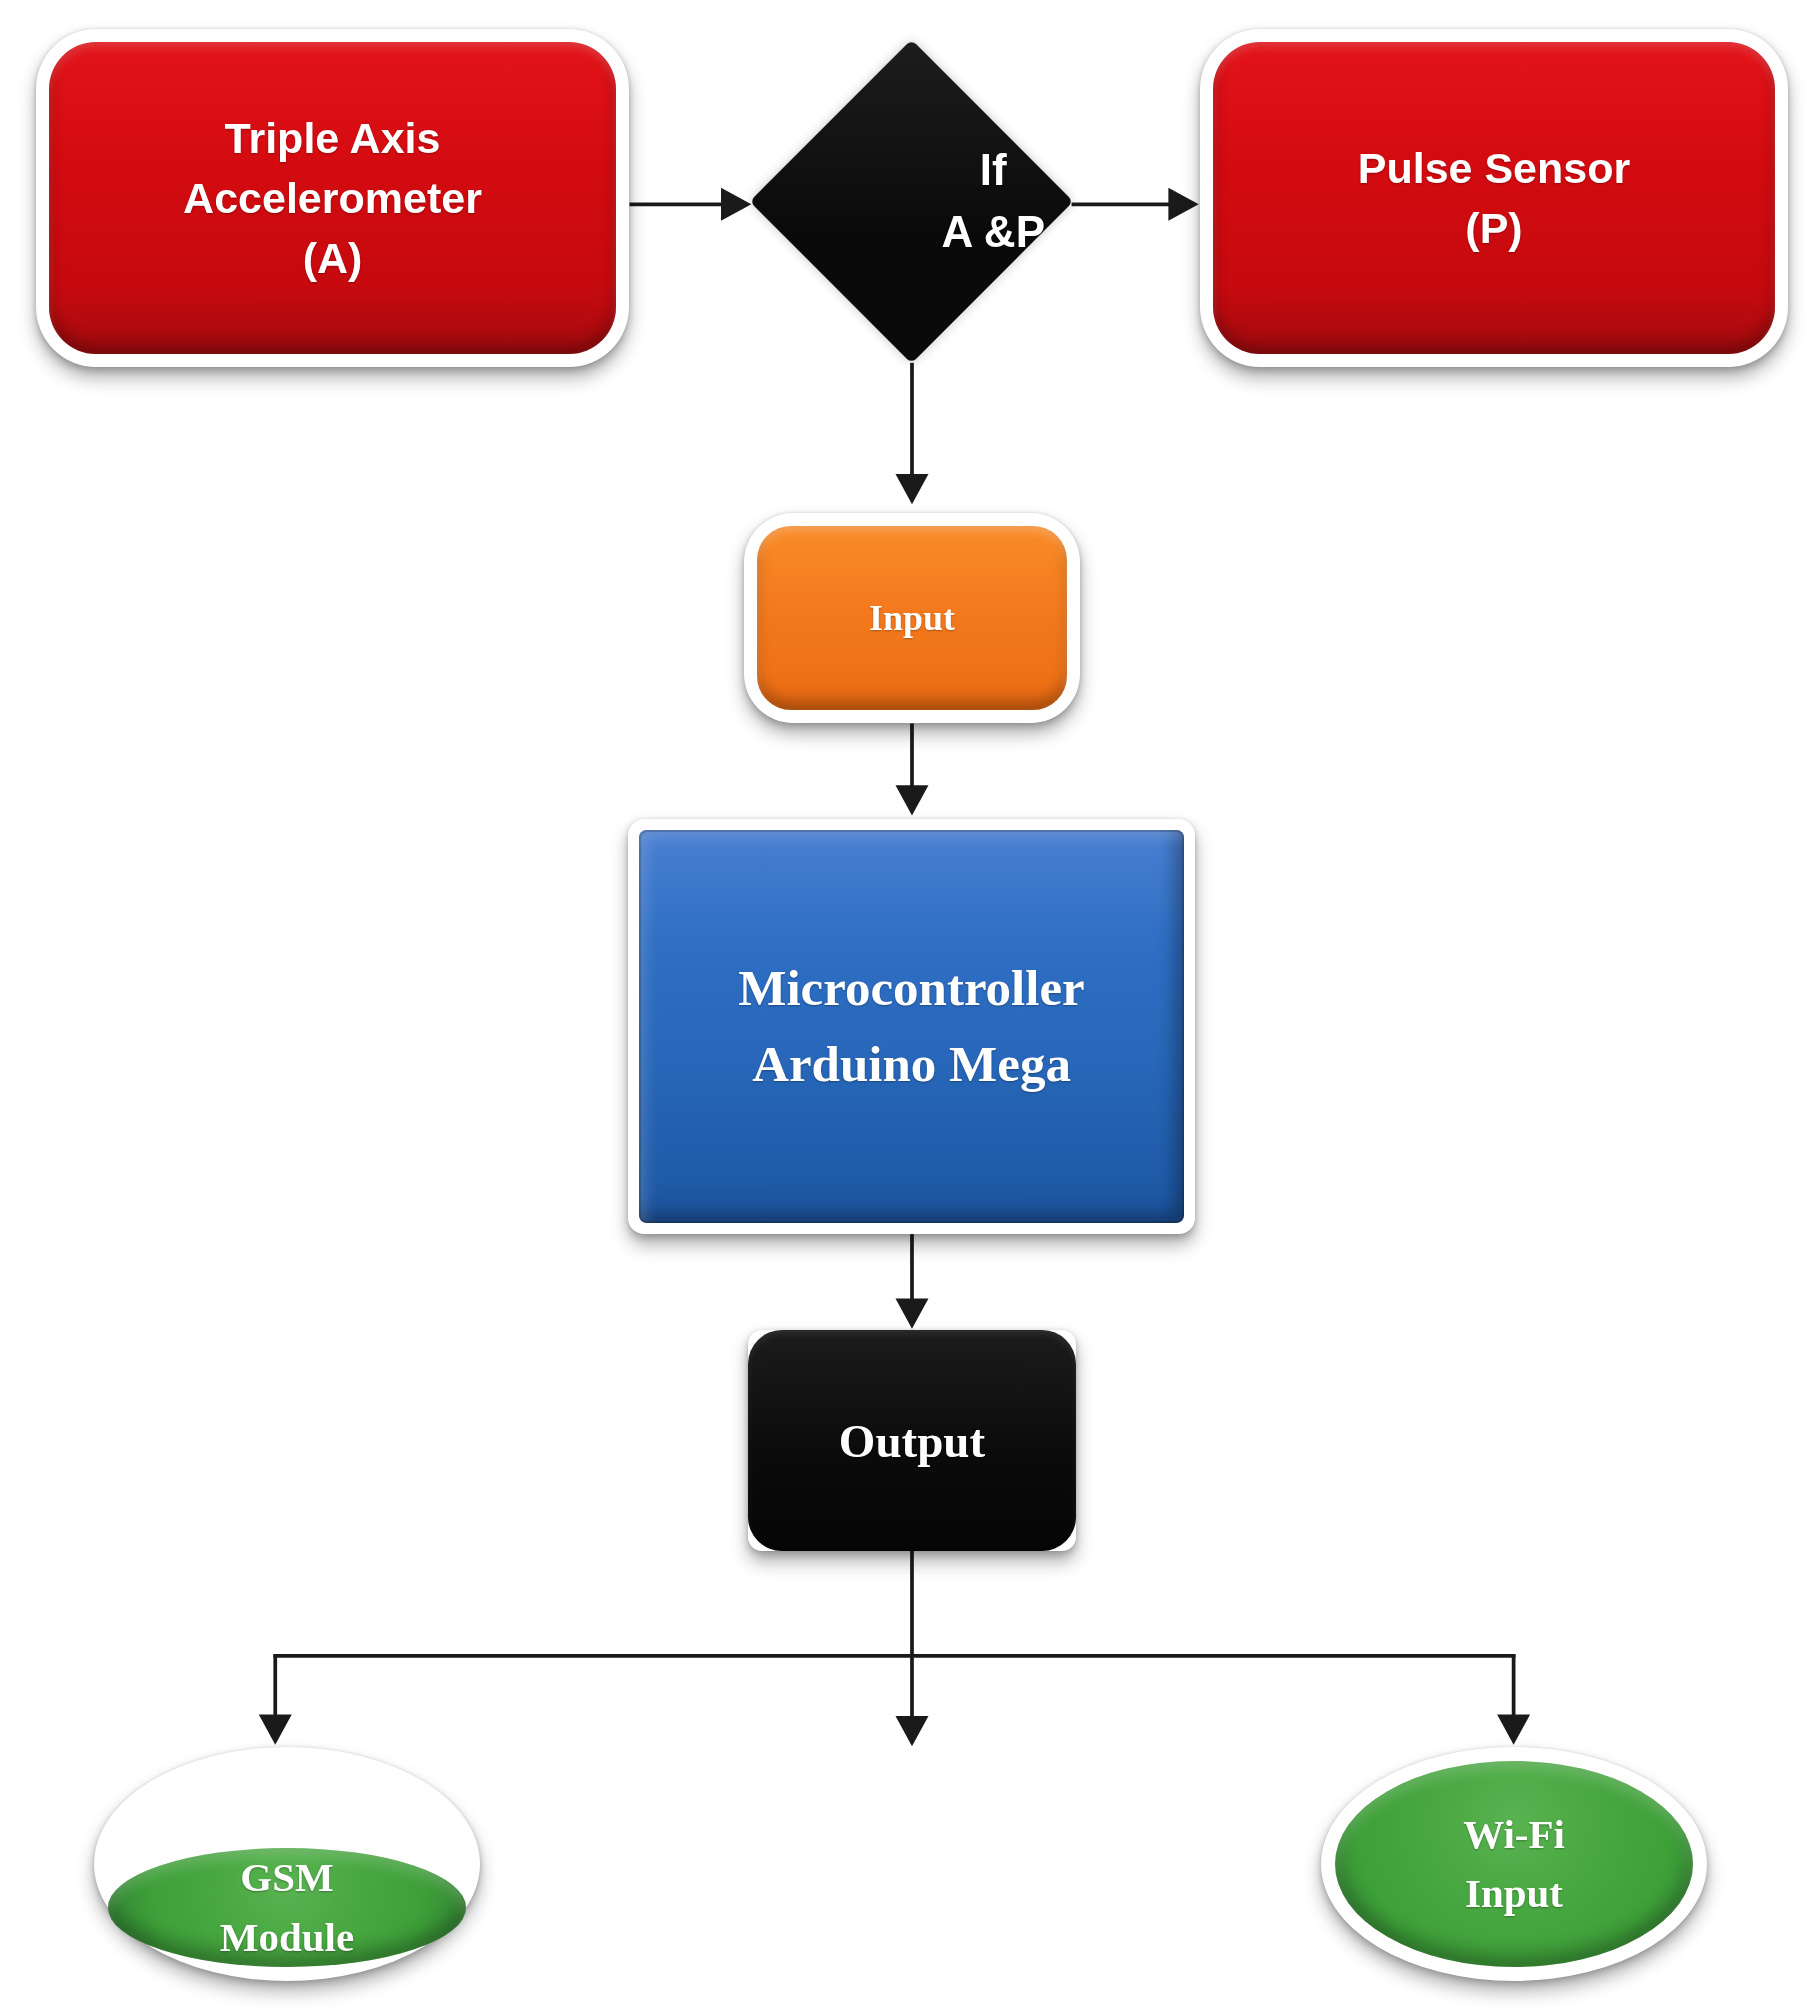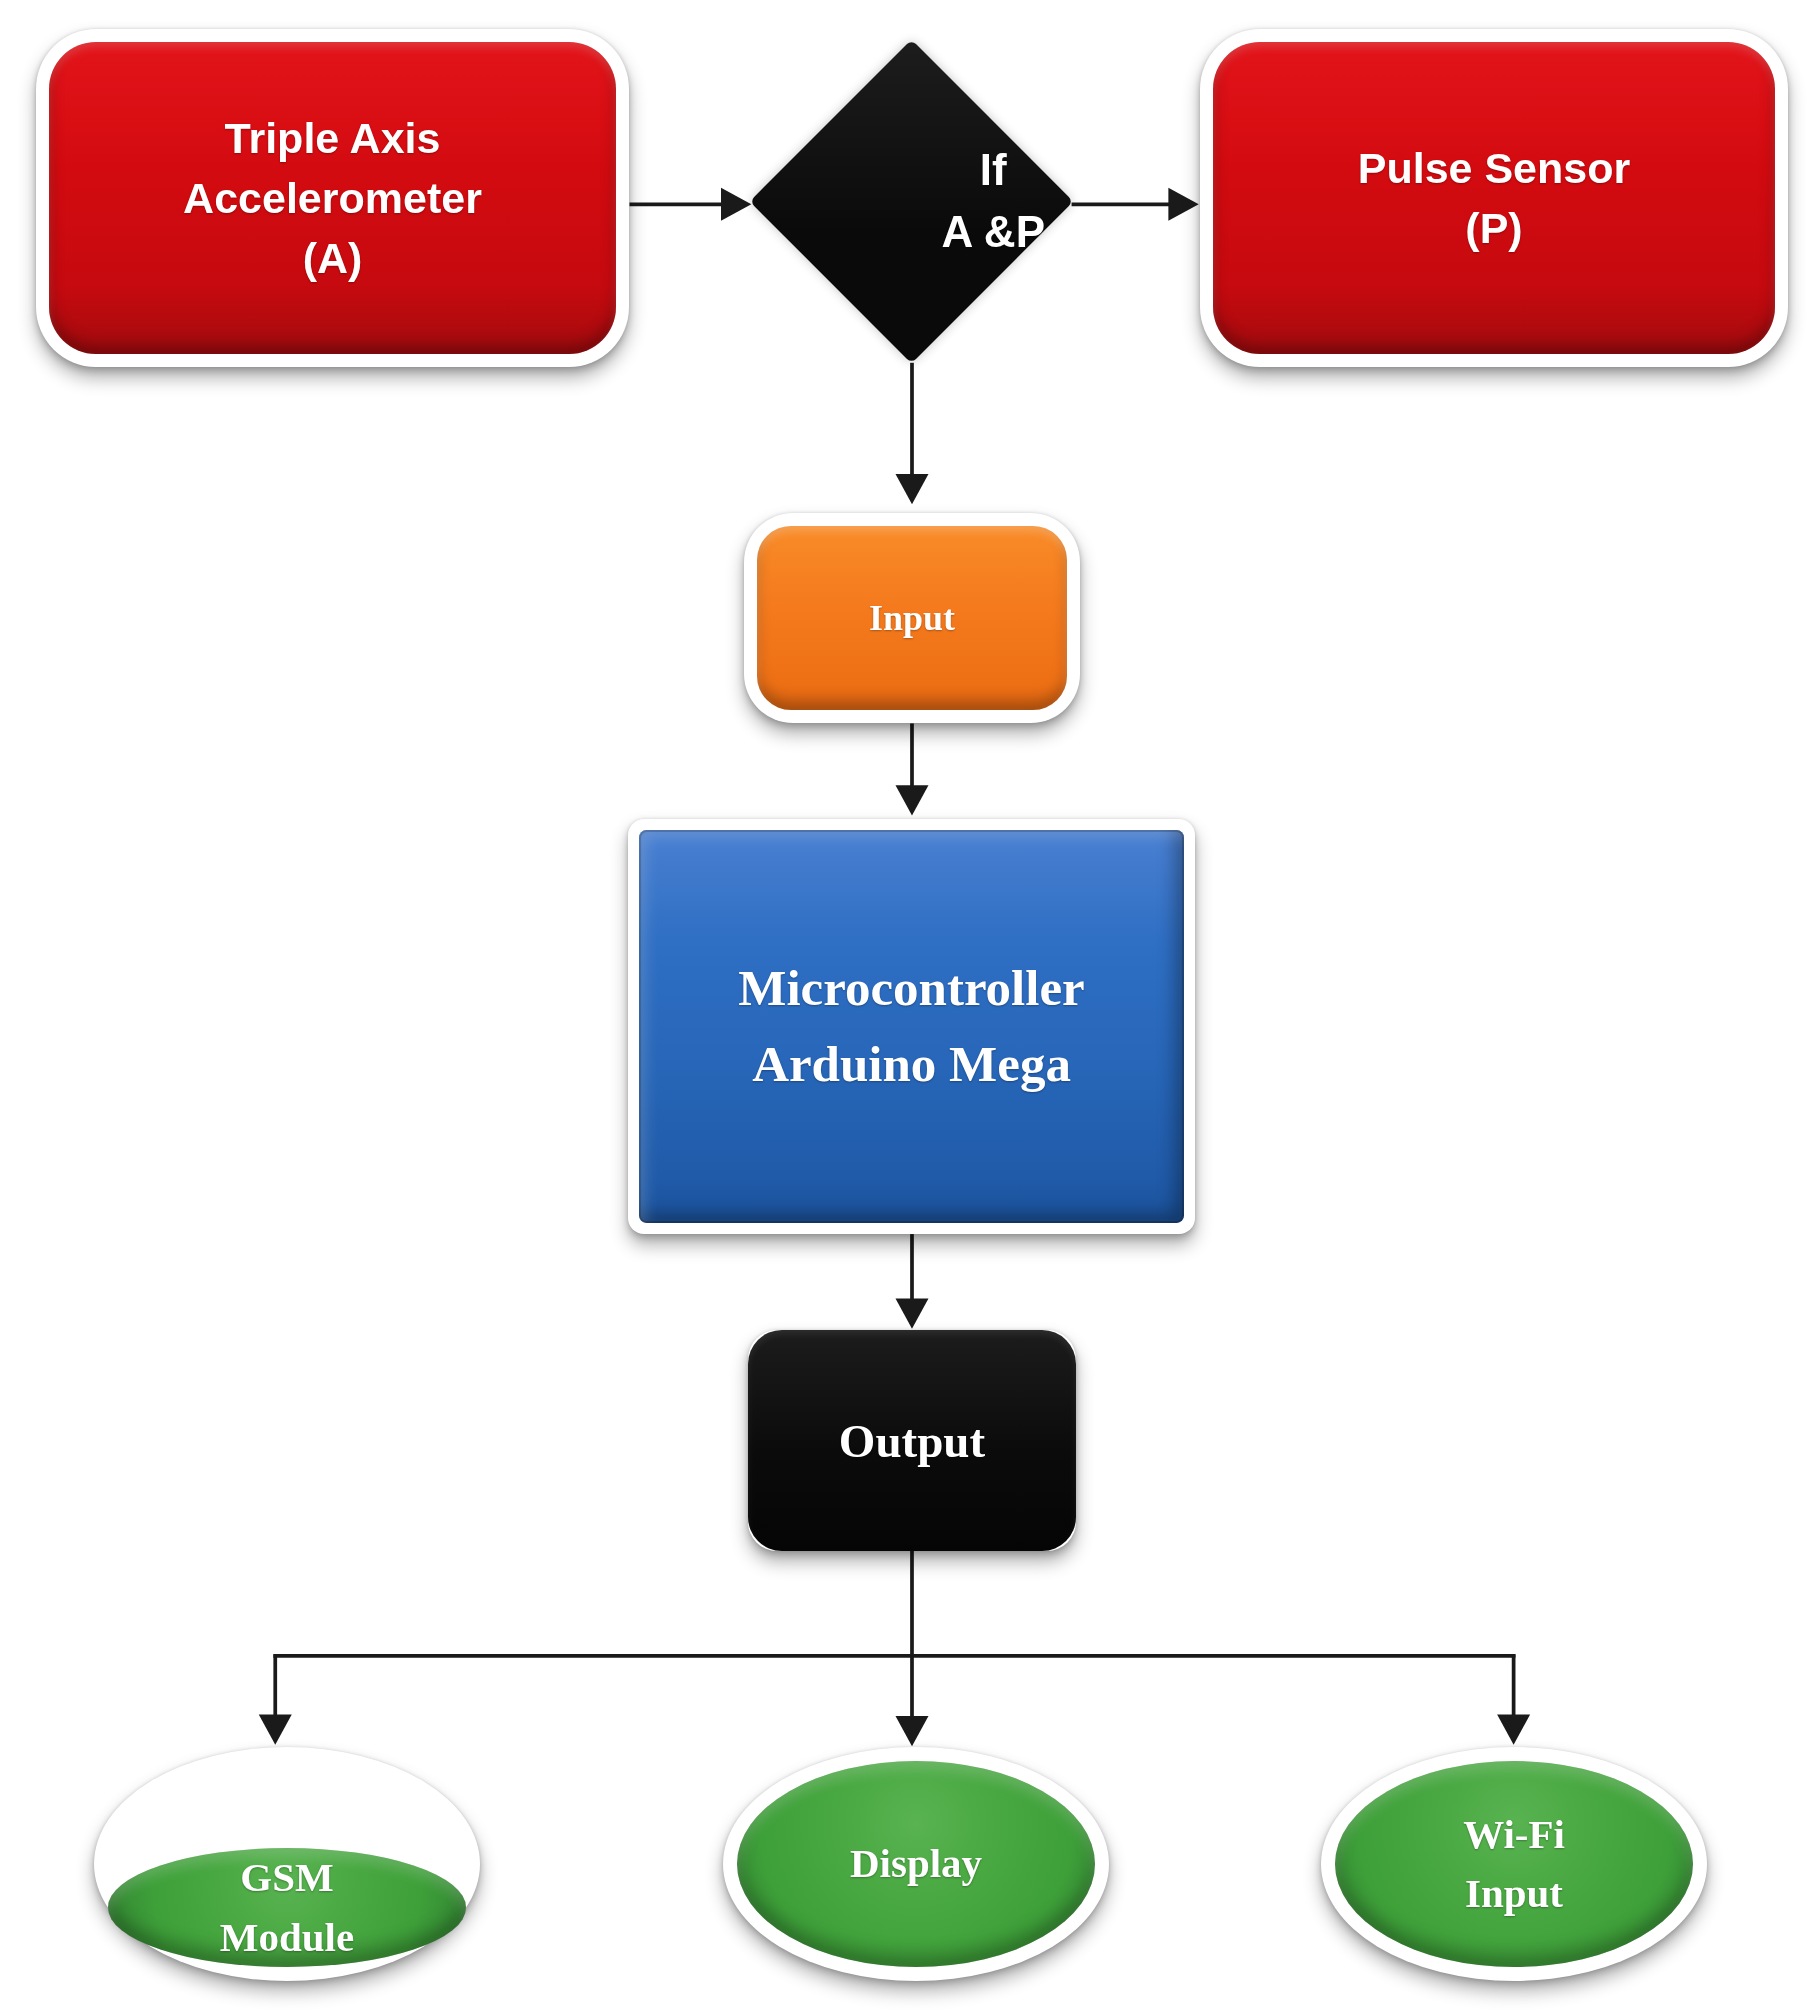--- a/index.html
+++ b/index.html
@@ -78,21 +78,21 @@
   #node-microcontroller .fill {
     border-radius: 7.4px;
     background: linear-gradient(180deg, #4a80d2 0%, #2f6fc4 28%, #2766b8 60%, #205ba9 88%, #1b539d 100%);
     box-shadow: inset 0 0 0 2.1px rgba(0,0,0,0.18),
                 inset 6.4px 6.4px 14px rgba(255,255,255,0.18),
                 inset -8.5px -8.5px 18px rgba(0,0,0,0.34);
   }
   #node-microcontroller .label { font-size: 51px; line-height: 1.48; }
 
   
-  #node-output { left: 748px; top: 1330px; width: 328px; height: 221px; border-radius: 29px; padding: 0; justify-content: center; }
+  #node-output { left: 748px; top: 1330px; width: 328px; height: 221px; border-radius: 14px; padding: 0; justify-content: center; }
   #node-output .fill {
     border-radius: 34px;
     background: linear-gradient(180deg, #1c1c1c 0%, #0b0b0b 55%, #050505 100%);
     box-shadow: inset 0 4.3px 7.4px rgba(255,255,255,0.08);
   }
   #node-output .label { font-size: 47px; }
 
   
   .green-ellipse { border-radius: 50%; padding: 14px; }
   .green-ellipse .fill {
@@ -181,25 +181,20 @@
     </div>
   </div>
 
   <div class="node green-ellipse" id="node-gsm">
     <div class="fill">
       <span class="label serif">GSM
 Module</span>
     </div>
   </div>
 
-  <div class="node green-ellipse" id="node-display">
-    <div class="fill">
-      <span class="label serif">Display</span>
-    </div>
-  </div>
 
   <div class="node green-ellipse" id="node-wifi">
     <div class="fill">
       <span class="label serif">Wi-Fi
 Input</span>
     </div>
   </div>
 
 </div>
 

